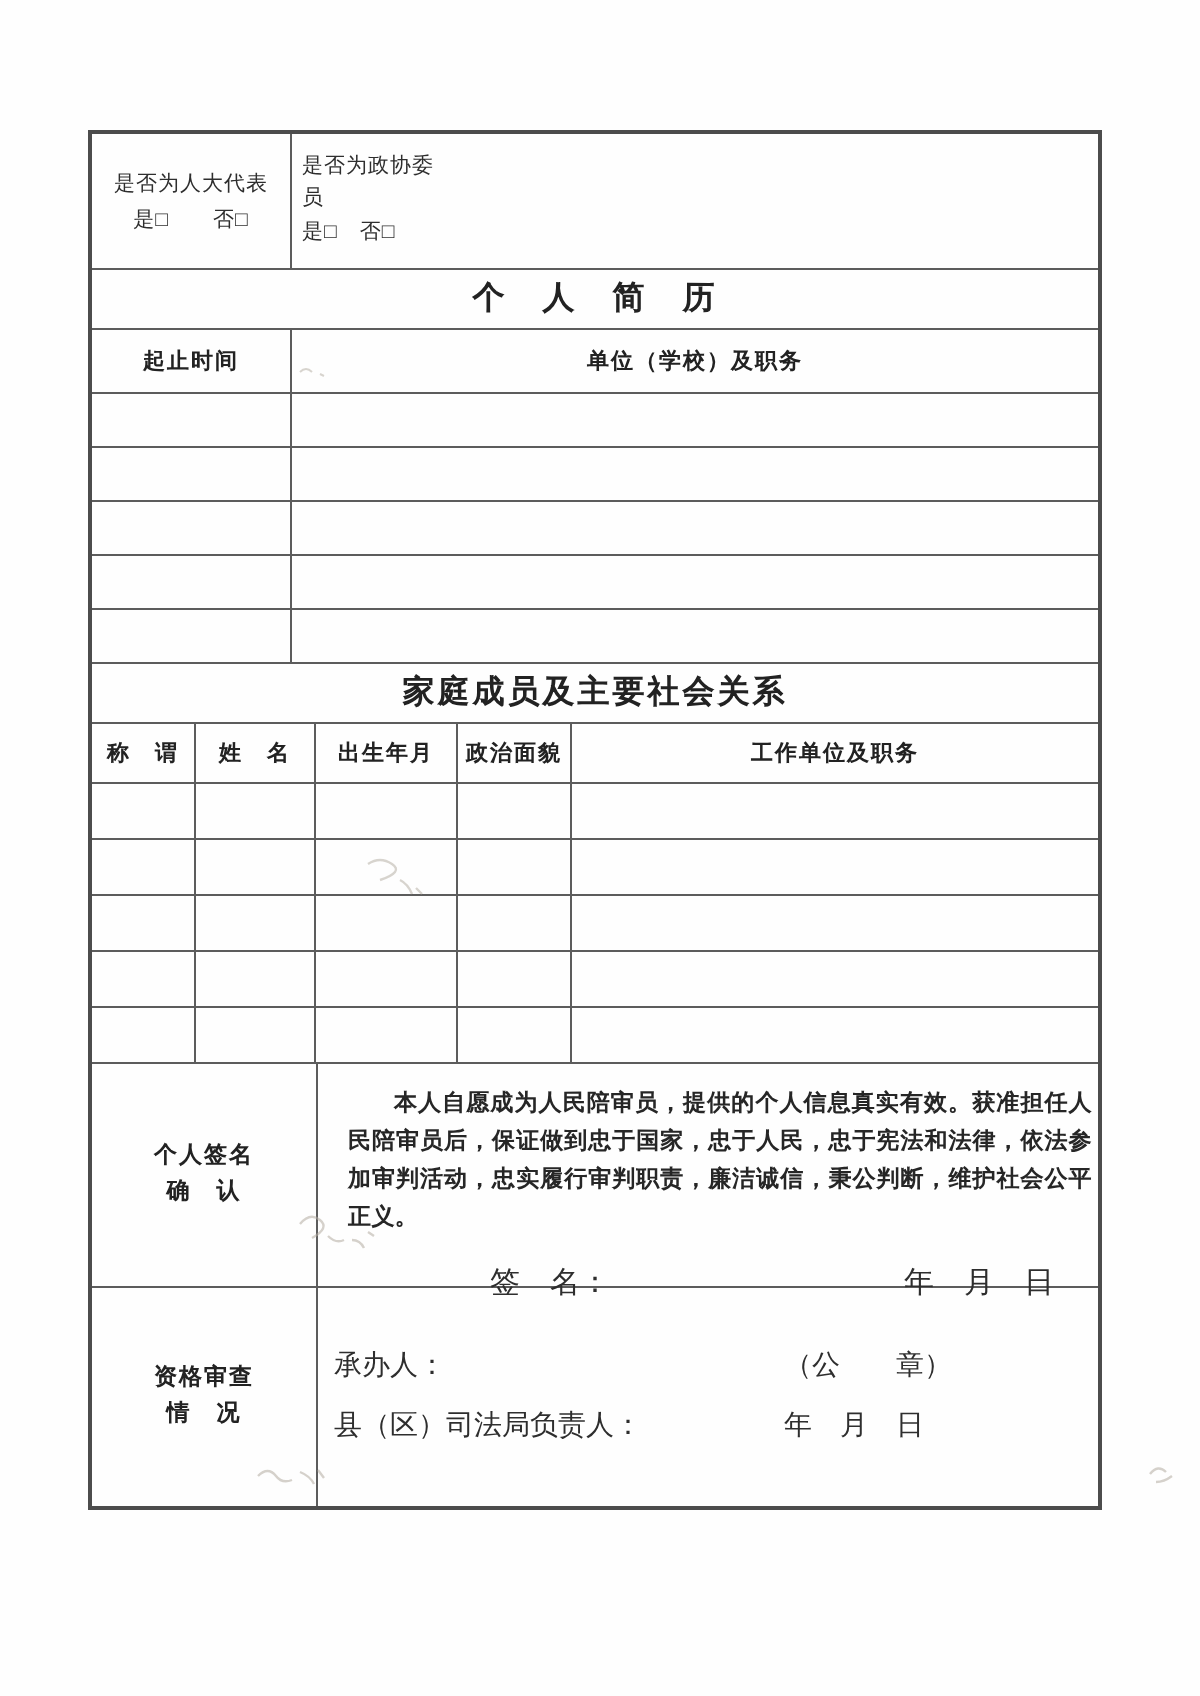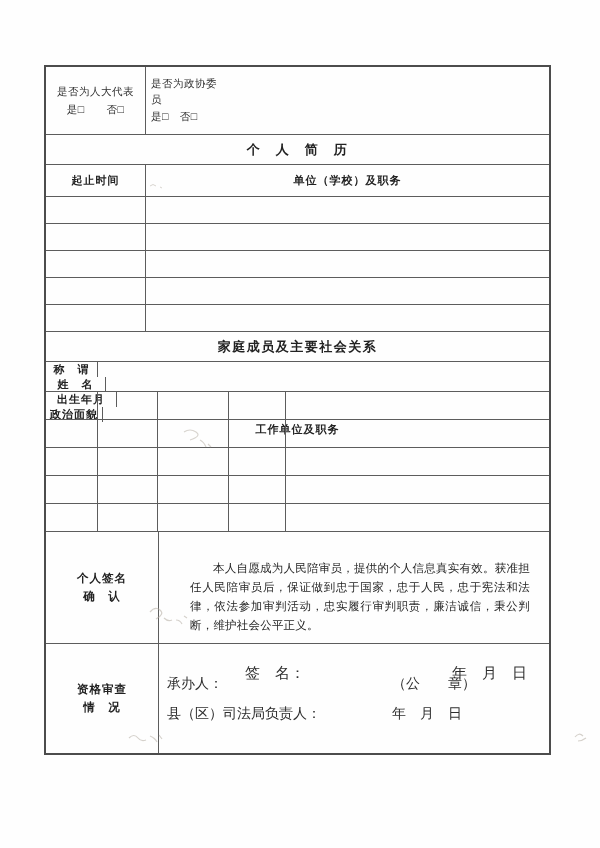--- a/index.html
+++ b/index.html
@@ -26,40 +26,40 @@
   .r-top{height:68px;}
   .c-npc{width:100px;display:flex;flex-direction:column;justify-content:center;
          align-items:center;gap:4px;font-size:10.5px;letter-spacing:0.5px;}
   .c-cppcc{width:85px;display:flex;flex-direction:column;justify-content:center;
          padding:3px 5px;font-size:10.5px;line-height:1.55;letter-spacing:0.5px;}
   .c-levels{flex:1;display:flex;align-items:center;justify-content:center;
          font-size:11px;letter-spacing:1px;}
 
   
   .r-sec-title{height:30px;align-items:center;justify-content:center;}
-  .sec-title{font-size:13px;letter-spacing:1.5px;color:#222;}
+  .sec-title{font-size:16px;letter-spacing:1.5px;color:#222;}
 
   
   .r-resume-h{height:32px;}
   .hcell{display:flex;align-items:center;justify-content:center;
          font-size:11px;letter-spacing:1px;color:#222;}
   .r-resume{height:27px;}
 
   
-  .r-family-h{height:30px;flex-direction:column;}
+  .r-family-h{height:30px;}
   .r-family{height:28px;}
   .fc1{width:52px;}.fc2{width:60px;}.fc3{width:71px;}.fc4{width:57px;text-align:center;}
 
   
   .r-sign{height:112px;}
   .label-cell{display:flex;flex-direction:column;justify-content:center;align-items:center;
          font-size:11.5px;line-height:1.55;letter-spacing:1px;color:#222;}
   .sign-body{display:flex;flex-direction:column;}
-  .statement{margin:16px;padding:11px 3px 0 15px;text-indent:2em;font-size:11.5px;
-         line-height:19px;text-align:justify;letter-spacing:0.2px;color:#262626;}
+  .statement{margin:0;padding:11px 3px 0 15px;text-indent:2em;font-size:11.5px;
+         line-height:19px;text-align:justify;letter-spacing:0.2px;color:#262626;font-weight:bold;}
   .sign-line{display:flex;justify-content:space-between;margin-top:13px;
          padding:0 22px 0 86px;font-size:15px;}
 
   
   .review-body{display:flex;flex-direction:column;justify-content:center;gap:15px;
          padding-left:8px;font-size:14px;}
   .review-line{position:relative;height:15px;line-height:15px;}
   .pos-right{position:absolute;left:225px;top:0;}
 
   .page-number{position:absolute;left:0;top:782px;width:100%;text-align:center;

